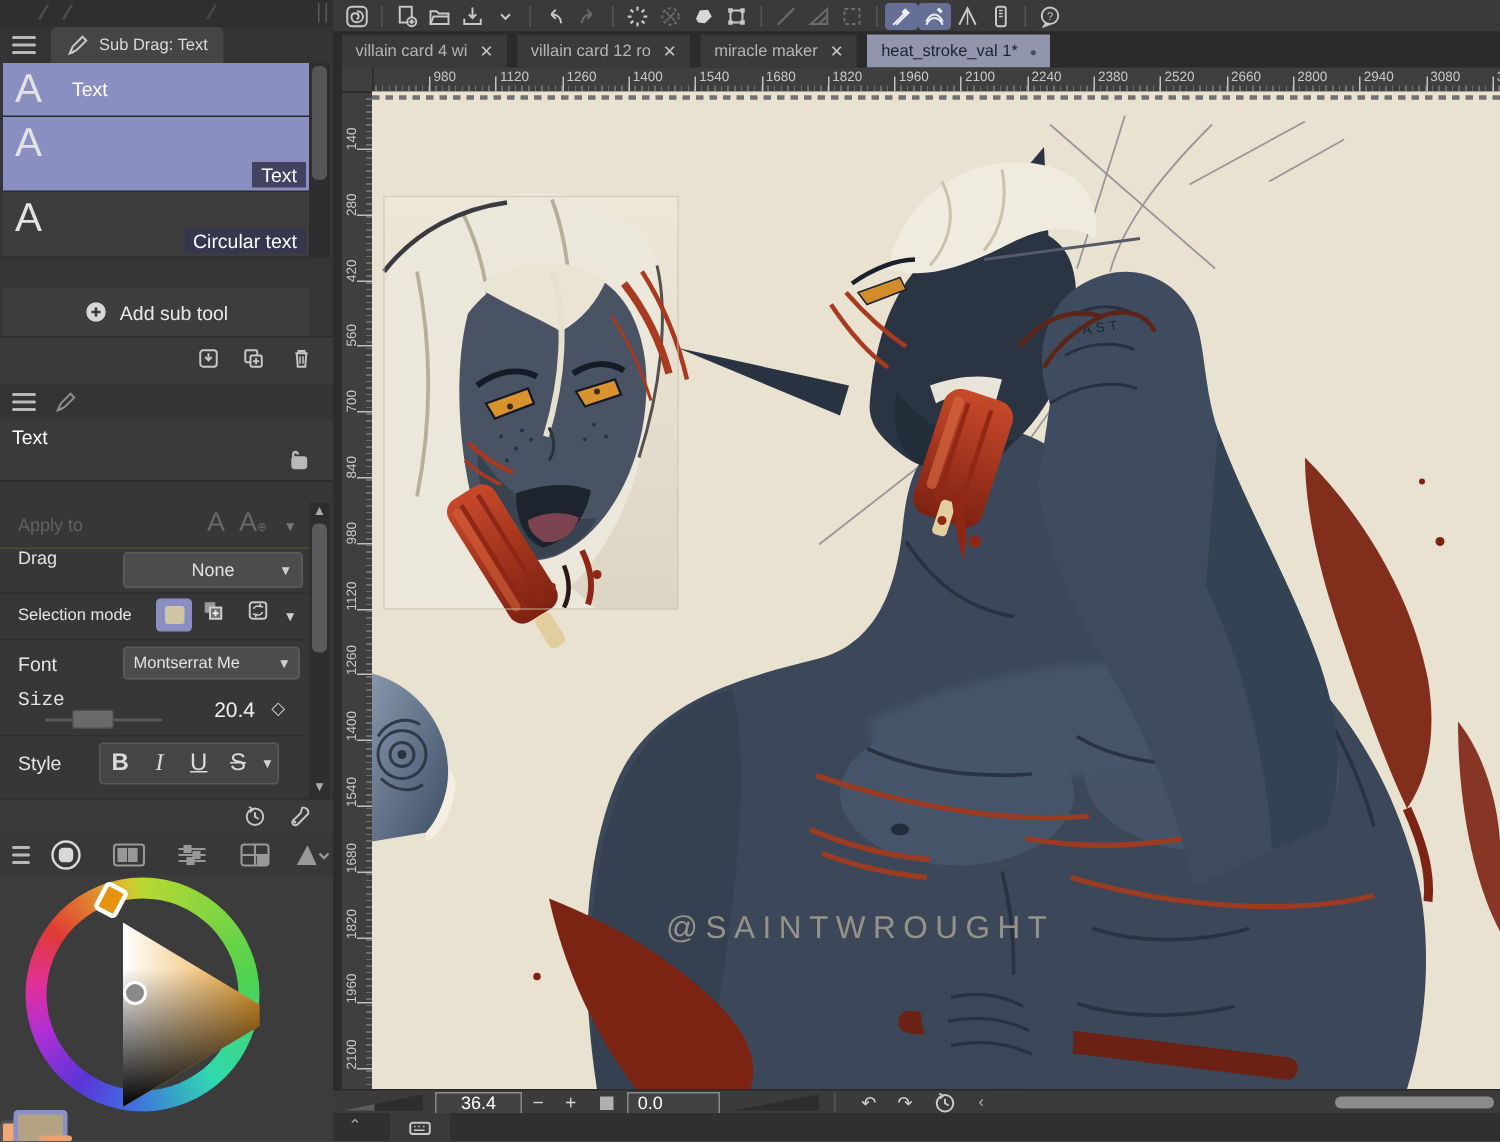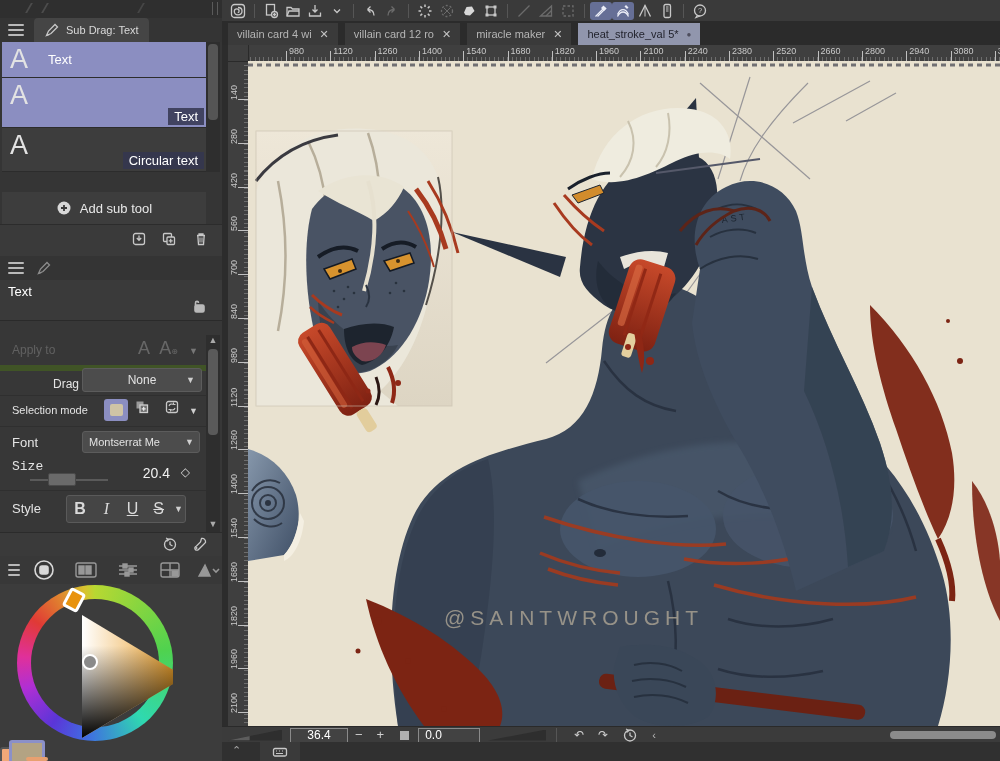--- a/index.html
+++ b/index.html
@@ -162,29 +162,29 @@
         </span>
   </div>
   <div class="abs" style="left:0;top:320px;width:222px;height:212px;background:#373737;border-top:1px solid #2a2a2a;">
 
     <div class="abs" style="left:206px;top:14px;width:14px;height:198px;background:#2e2e2e;">
       <div class="abs" style="left:1px;top:0;width:12px;height:12px;color:#aaa;font-size:9px;text-align:center;">▲</div>
       <div class="abs" style="left:2px;top:14px;width:10px;height:86px;background:#5a5a5a;border-radius:4px;"></div>
       <div class="abs" style="left:1px;top:184px;width:12px;height:12px;color:#aaa;font-size:9px;text-align:center;">▼</div>
     </div>
 
-    <div class="abs disabled" style="left:0;top:14px;width:206px;height:30px;border-bottom:6px solid #4d7c0f;">
+    <div class="abs disabled" style="left:0;top:14px;width:206px;height:30px;border-bottom:1px solid #4d7c0f;">
       <span class="row-label" style="position:absolute;left:12px;top:8px;color:#9a9a9a;">Apply to</span>
       <span style="position:absolute;right:56px;top:3px;font-size:18px;color:#a9a9a9;">A</span>
       <span style="position:absolute;right:28px;top:3px;font-size:18px;color:#a9a9a9;">A<span style="font-size:8px;">⊕</span></span>
       <span class="chev" style="position:absolute;right:8px;top:11px;">▼</span>
     </div>
 
     <div class="abs" style="left:0;top:44px;width:206px;height:30px;border-bottom:1px solid #2f2f2f;">
-      <span class="row-label" style="position:absolute;left:12px;top:12px;margin-left:41px;">Drag</span>
+      <span class="row-label" style="position:absolute;left:12px;top:0;">Drag</span>
       <span class="drop" style="left:82px;top:3px;width:118px;height:22px;">
         <span>None</span>
         <span class="chev" style="position:absolute;right:6px;">▼</span>
       </span>
     </div>
 
     <div class="abs" style="left:0;top:74px;width:206px;height:31px;border-bottom:1px solid #2f2f2f;">
       <span class="row-label" style="position:absolute;left:12px;top:9px;font-size:11px;">Selection mode</span>
       <span class="abs" style="left:104px;top:4px;width:24px;height:22px;background:#8b8ec1;border-radius:3px;display:flex;align-items:center;justify-content:center;">
         <span style="width:13px;height:12px;background:#cfc4a6;border-radius:2px;display:block;"></span>
@@ -460,21 +460,21 @@
         </span>
         <span class="tab">
           <span>villain card 12 ro</span>
           <span class="x">✕</span>
         </span>
         <span class="tab">
           <span>miracle maker</span>
           <span class="x">✕</span>
         </span>
         <span class="tab active">
-          <span>heat_stroke_val 5*</span>
+          <span>heat_stroke_val 1*</span>
           <span class="dot">●</span>
         </span>
       </div>
 
   <div id="ruler-top" class="ruler">
         <div class="rtick" style="left: 58px; bottom: 0px; width: 1px; height: 10px;"></div>
         <div class="rlab" style="left: 61px; top: 1px;">980</div>
         <div class="rtick" style="left: 102.3px; bottom: 0px; width: 1px; height: 10px;"></div>
         <div class="rlab" style="left: 105.3px; top: 1px;">1120</div>
         <div class="rtick" style="left: 146.6px; bottom: 0px; width: 1px; height: 10px;"></div>

